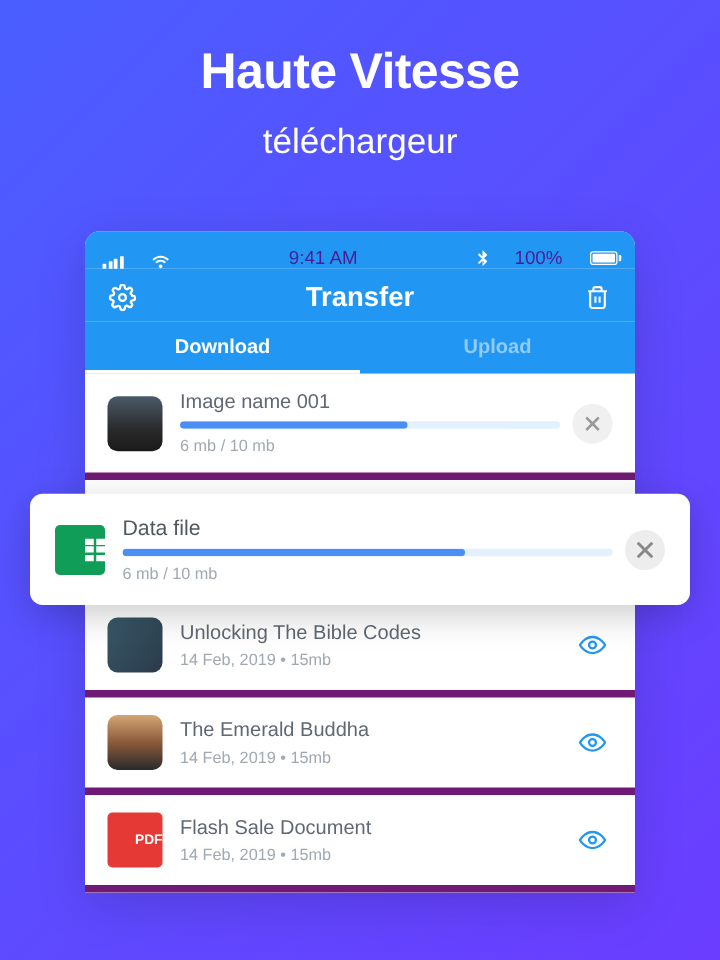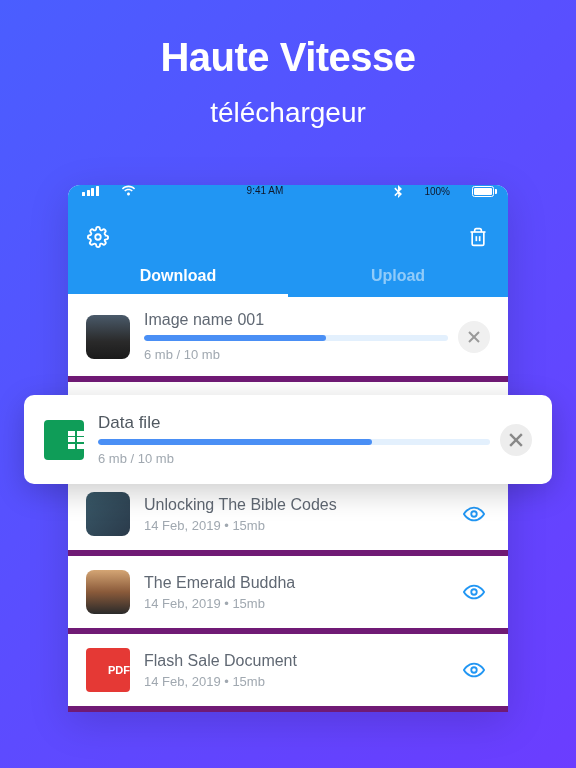--- a/index.html
+++ b/index.html
@@ -1,21 +1,21 @@
 <!DOCTYPE html>
 <html><head>
 <meta charset="utf-8">
 <style>
 *{margin:0;padding:0;box-sizing:border-box;font-family:-apple-system,BlinkMacSystemFont,'Segoe UI',sans-serif}
 body{width:576px;height:768px;background:linear-gradient(135deg,#4a5eff 0%,#5b4dff 50%,#6b3dff 100%);overflow:hidden;position:relative}
 .hero{text-align:center;color:#fff;padding-top:35px}
 .hero h1{font-size:40px;font-weight:700;letter-spacing:-0.5px}
 .hero h2{font-size:28px;font-weight:400;margin-top:17px}
 .phone{position:absolute;left:50%;transform:translateX(-50%);top:185px;width:440px;background:#fff;border-radius:12px 12px 0 0;overflow:visible;box-shadow:0 10px 40px rgba(0,0,0,0.15)}
-.statusbar{background:#2196f3;color:#0f172a;height:30px;display:flex;align-items:flex-start;justify-content:space-between;padding:0 14px;font-size:10px;font-weight:500;border-radius:12px 12px 0 0}
+.statusbar{background:#2196f3;color:#4c1d95;height:30px;display:flex;align-items:flex-end;justify-content:space-between;padding:0 14px;font-size:15px;font-weight:500;border-radius:12px 12px 0 0}
 .sb-left,.sb-right{display:flex;align-items:center;gap:22px}
 .header{background:#2196f3;color:#fff;display:flex;align-items:center;justify-content:space-between;padding:10px 18px 6px}
 .header-title{font-size:22px;font-weight:700}
 .icon-btn{width:24px;height:24px;display:flex;align-items:center;justify-content:center}
 .tabs{background:#2196f3;display:flex}
 .tab{flex:1;text-align:center;padding:12px 0;font-size:16px;font-weight:600;color:rgba(255,255,255,0.5);position:relative}
 .tab.active{color:#fff}
 .tab.active::after{content:'';position:absolute;bottom:0;left:0;right:0;height:3px;background:#fff}
 .list{background:#fff}
 .item{display:flex;align-items:center;padding:14px 18px;border-bottom:6px solid #701a75}
@@ -80,20 +80,21 @@
     </div>
   </div>
 
   <div class="header">
     <div class="icon-btn">
       <svg width="22" height="22" viewBox="0 0 24 24" fill="none" stroke="#fff" stroke-width="2">
           <circle cx="12" cy="12" r="3"></circle>
           <path d="M19.4 15a1.65 1.65 0 00.33 1.82l.06.06a2 2 0 01-2.83 2.83l-.06-.06a1.65 1.65 0 00-1.82-.33 1.65 1.65 0 00-1 1.51V21a2 2 0 01-4 0v-.09A1.65 1.65 0 009 19.4a1.65 1.65 0 00-1.82.33l-.6.06a2 2 0 01-2.83-2.83l.06-.06a1.65 1.65 0 00.33-1.82 1.65 1.65 0 00-1.51-1H3a2 2 0 010-4h.09A1.65 1.65 0 004.6 9a1.65 1.65 0 00-.33-1.82l-.06-.06a2 2 0 012.83-2.83l.06.06a1.65 1.65 0 001.82.33H9a1.65 1.65 0 001-1.51V3a2 2 0 014 0v.09a1.65 1.65 0 001 1.51 1.65 1.65 0 001.82-.33l.06-.06a2 2 0 012.83 2.83l-.06.06a1.65 1.65 0 00-.33 1.82V9c.64.26 1.06.87 1.06 1.51H21a2 2 0 010 4h-.09a1.65 1.65 0 00-1.51 1z"></path>
         </svg>
     </div>
+    <div class="header-title">Transfer</div>
     <div class="icon-btn">
       <svg width="20" height="22" viewBox="0 0 24 24" fill="none" stroke="#fff" stroke-width="2">
           <polyline points="3 6 5 6 21 6"></polyline>
           <path d="M19 6v14a2 2 0 01-2 2H7a2 2 0 01-2-2V6m3 0V4a2 2 0 012-2h4a2 2 0 012 2v2"></path>
           <line x1="10" y1="11" x2="10" y2="17"></line>
           <line x1="14" y1="11" x2="14" y2="17"></line>
         </svg>
     </div>
   </div>
 

